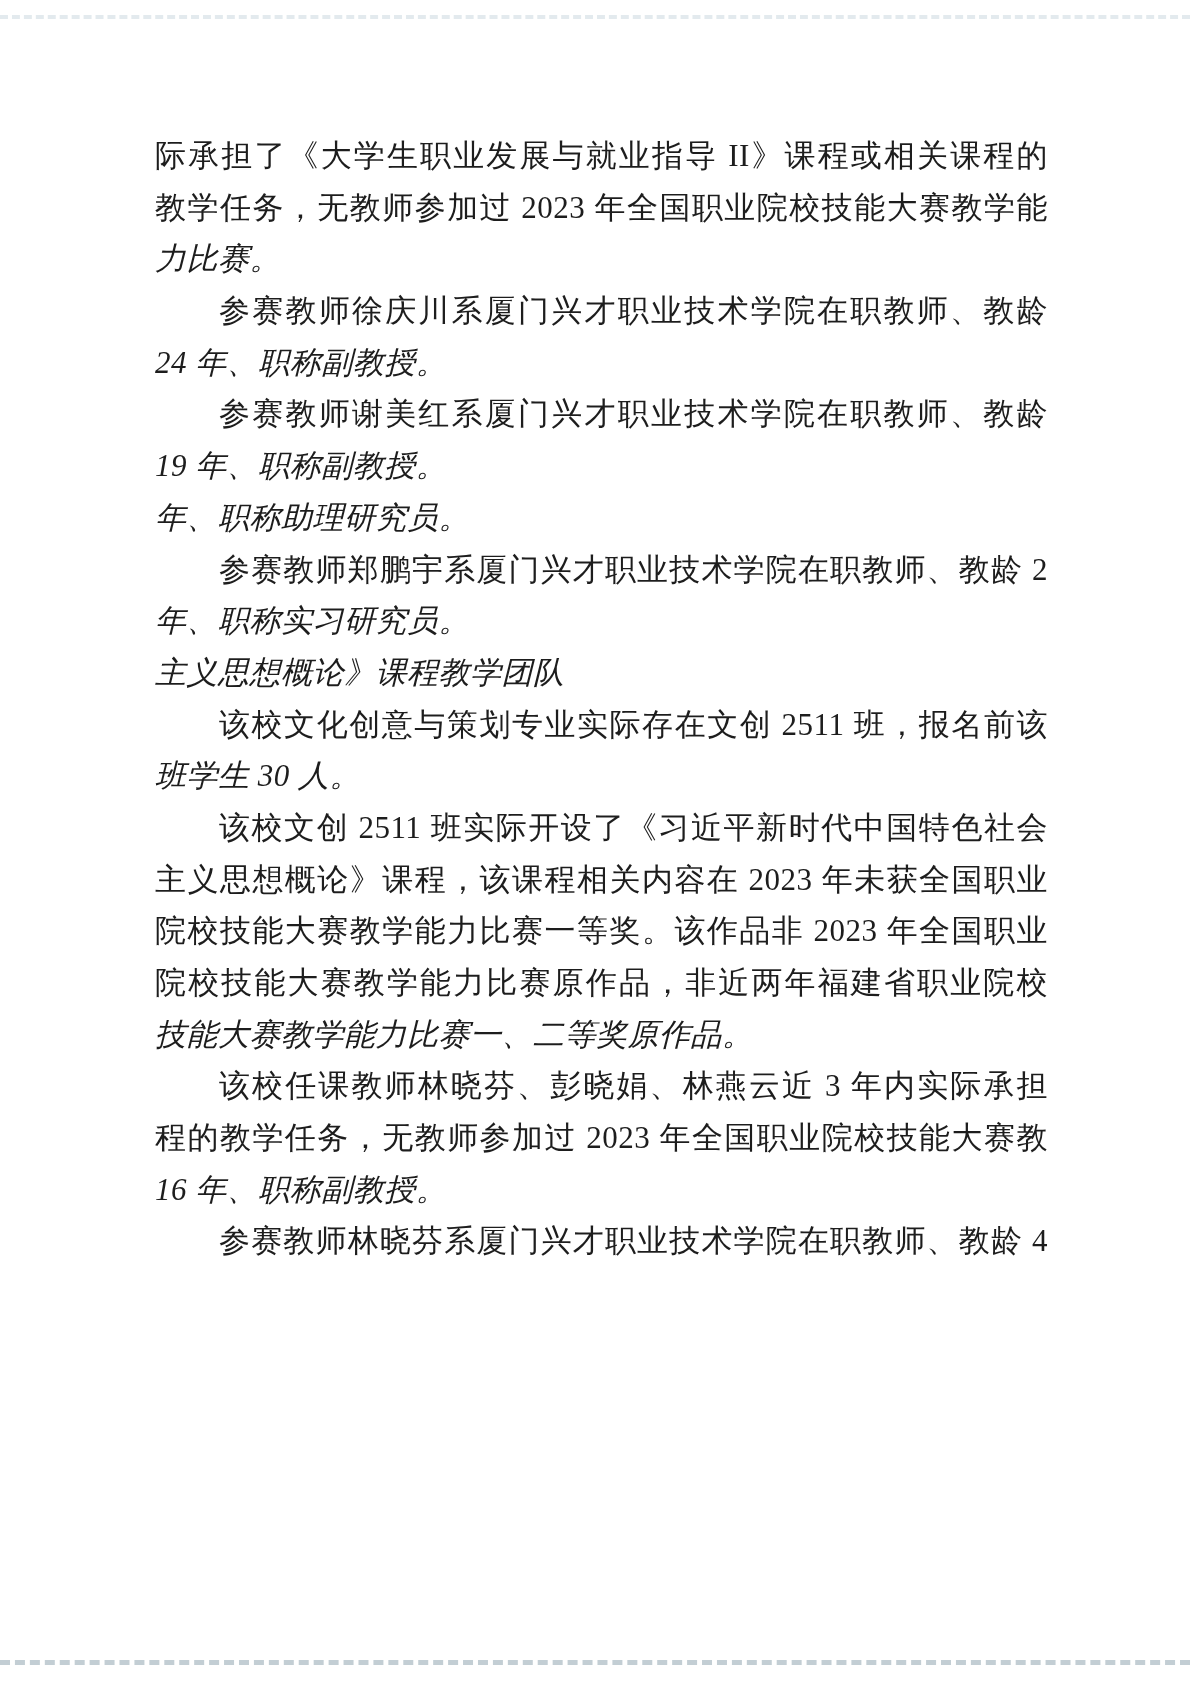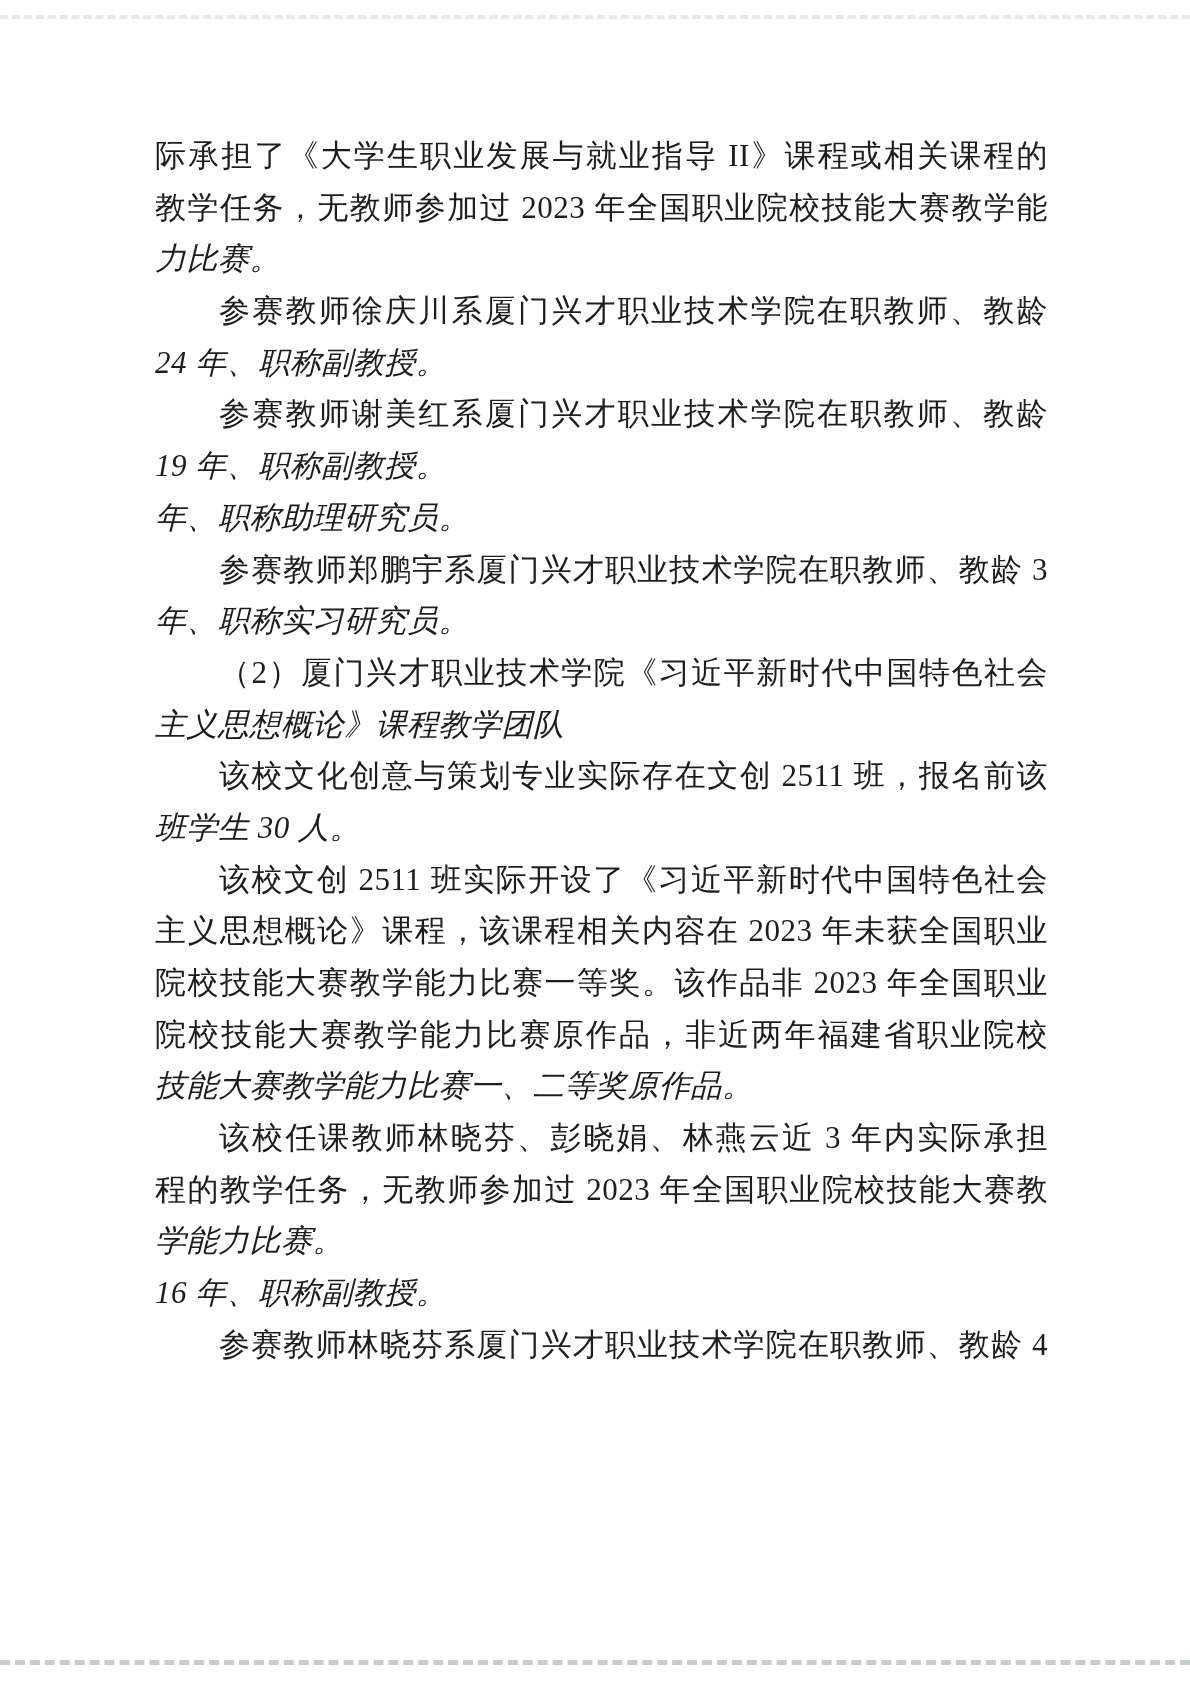--- a/index.html
+++ b/index.html
@@ -63,31 +63,29 @@
   <div class="scan-artifact scan-artifact-top"></div>
   <div class="text-block" id="text-block">
       <div class="line">际承担了《大学生职业发展与就业指导 II》课程或相关课程的</div>
       <div class="line">教学任务，无教师参加过 2023 年全国职业院校技能大赛教学能</div>
       <div class="line no-justify">力比赛。</div>
       <div class="line indent">参赛教师徐庆川系厦门兴才职业技术学院在职教师、教龄</div>
       <div class="line no-justify">24 年、职称副教授。</div>
       <div class="line indent">参赛教师谢美红系厦门兴才职业技术学院在职教师、教龄</div>
       <div class="line no-justify">19 年、职称副教授。</div>
       <div class="line no-justify">年、职称助理研究员。</div>
-      <div class="line indent">参赛教师郑鹏宇系厦门兴才职业技术学院在职教师、教龄 3</div>
+      <div class="line indent">参赛教师郑鹏宇系厦门兴才职业技术学院在职教师、教龄 2</div>
       <div class="line no-justify">年、职称实习研究员。</div>
-      <div class="line indent">（2）厦门兴才职业技术学院《习近平新时代中国特色社会</div>
       <div class="line no-justify">主义思想概论》课程教学团队</div>
       <div class="line indent">该校文化创意与策划专业实际存在文创 2511 班，报名前该</div>
       <div class="line no-justify">班学生 30 人。</div>
       <div class="line indent">该校文创 2511 班实际开设了《习近平新时代中国特色社会</div>
       <div class="line">主义思想概论》课程，该课程相关内容在 2023 年未获全国职业</div>
       <div class="line">院校技能大赛教学能力比赛一等奖。该作品非 2023 年全国职业</div>
       <div class="line">院校技能大赛教学能力比赛原作品，非近两年福建省职业院校</div>
       <div class="line no-justify">技能大赛教学能力比赛一、二等奖原作品。</div>
       <div class="line indent">该校任课教师林晓芬、彭晓娟、林燕云近 3 年内实际承担</div>
       <div class="line">程的教学任务，无教师参加过 2023 年全国职业院校技能大赛教</div>
-      <div class="line no-justify">学能力比赛。</div>
       <div class="line no-justify">16 年、职称副教授。</div>
       <div class="line indent">参赛教师林晓芬系厦门兴才职业技术学院在职教师、教龄 4</div>
     </div>
   <div class="scan-artifact scan-artifact-bottom"></div>
 </div>
 
 </body></html>

